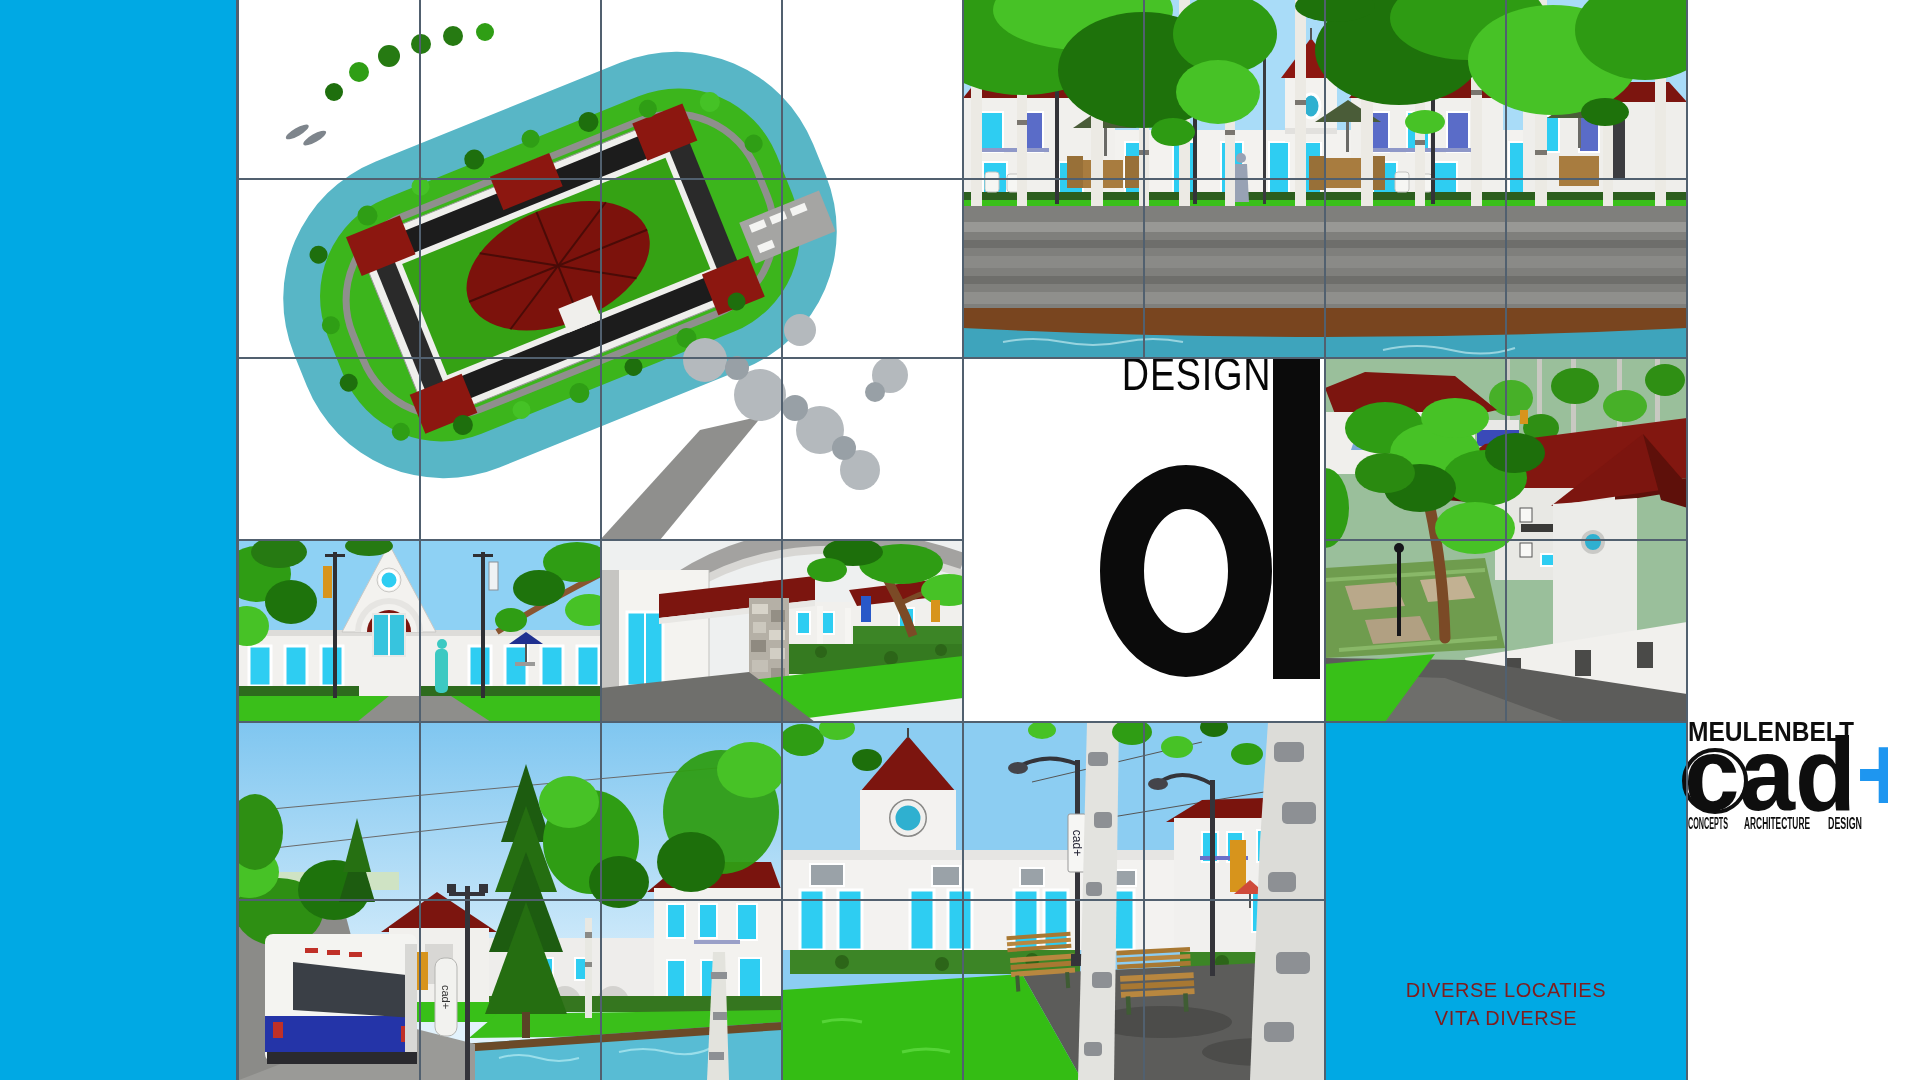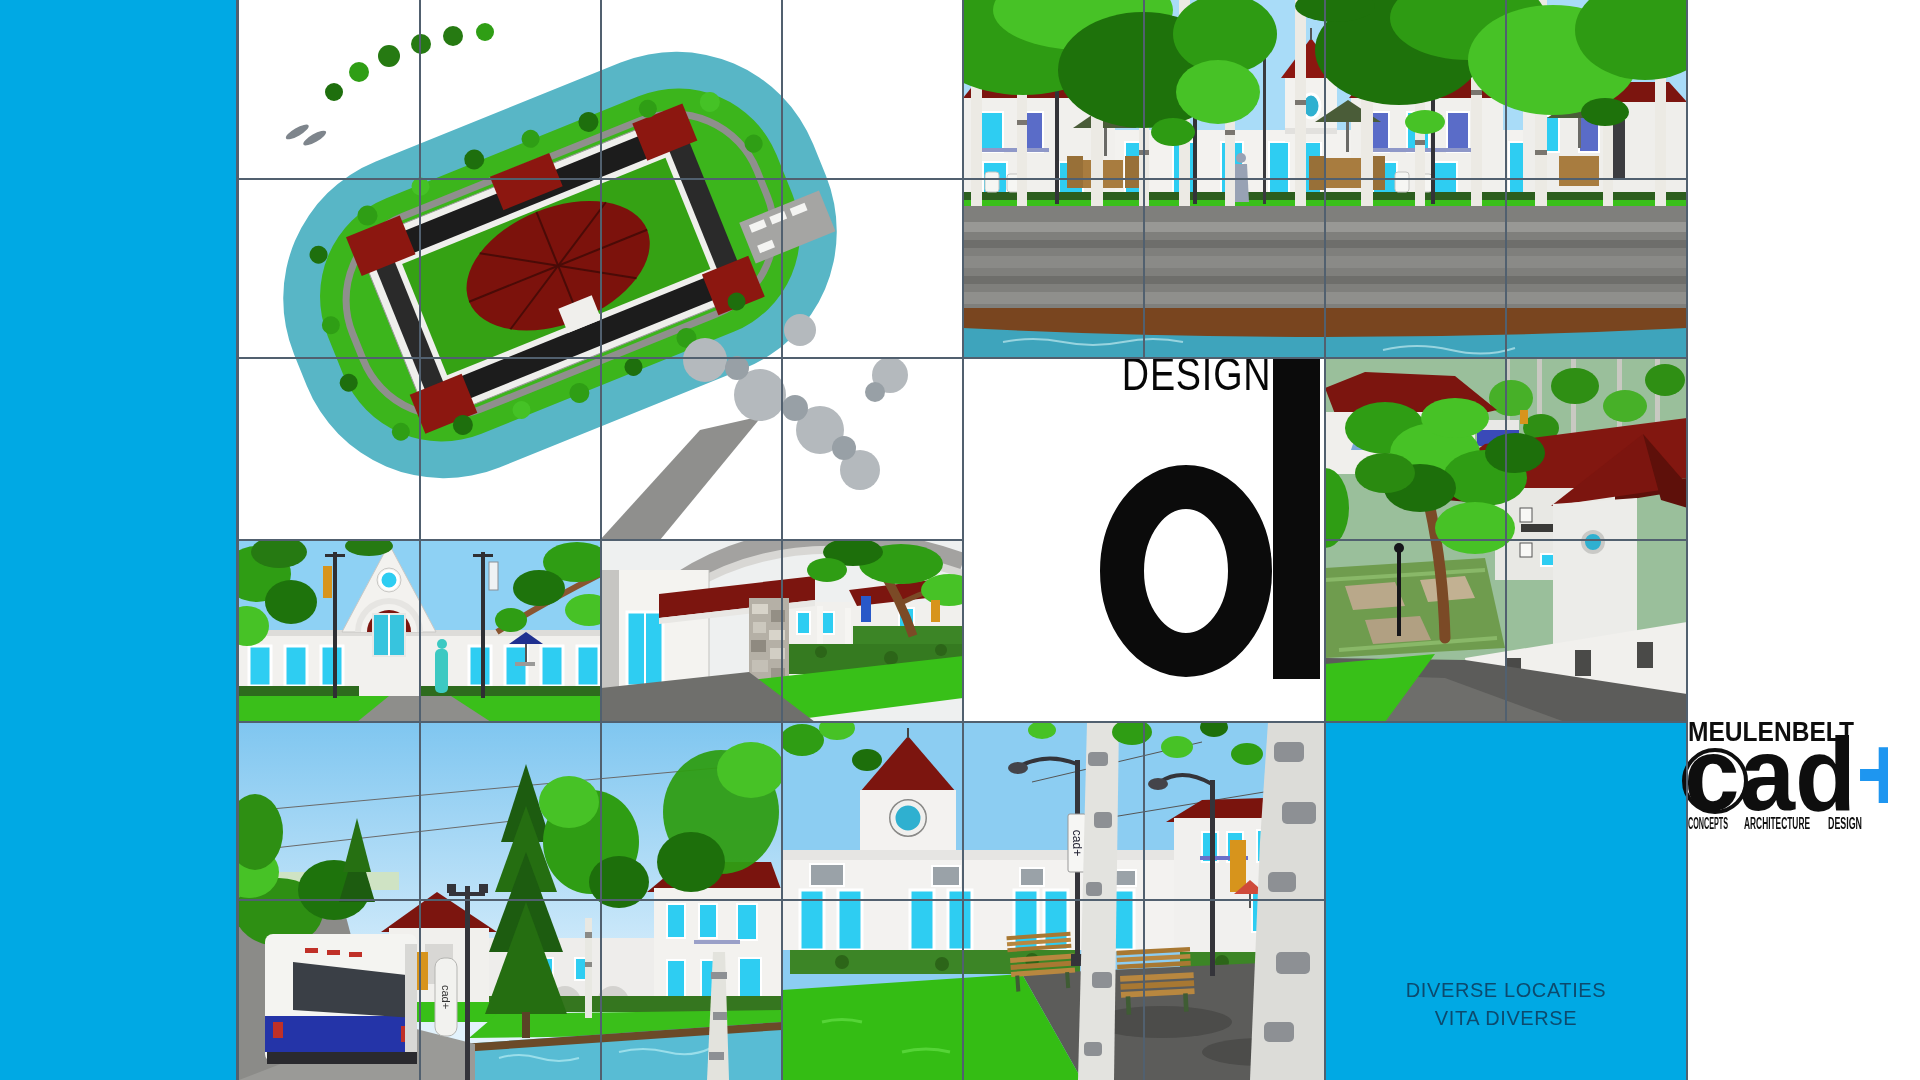--- a/index.html
+++ b/index.html
@@ -7,21 +7,21 @@
           font-family:"Liberation Sans", sans-serif;}
   .img{position:absolute;overflow:hidden;background:#ffffff;}
   .img svg{display:block;width:100%;height:100%;}
   .gl{position:absolute;background:#51606f;z-index:40;}
   #left-bar{position:absolute;left:0;top:0;width:236px;height:1080px;background:#00a9e4;z-index:5;}
   #design-panel{position:absolute;left:963px;top:358px;width:362px;height:364px;background:#ffffff;z-index:10;}
   #design-heading{position:absolute;right:54px;top:-7px;font-size:46px;line-height:46px;
                   letter-spacing:1px;color:#060606;transform:scaleX(0.82);transform-origin:right top;
                   white-space:nowrap;}
   #location-block{position:absolute;left:1325px;top:722px;width:362px;height:358px;background:#00a9e4;z-index:6;}
-  #location-text{position:absolute;left:0;top:254px;width:100%;text-align:center;color:#0c4a6e;
+  #location-text{position:absolute;left:0;top:254px;width:100%;text-align:center;color:#7f1d1d;
                  font-size:20px;line-height:28px;letter-spacing:0.6px;}
   #logo{position:absolute;left:1682px;top:714px;width:244px;height:124px;z-index:12;}
   svg text{font-family:"Liberation Sans", sans-serif;}
 </style>
 </head>
 <body>
 
 <div id="canvas">
 
   <div id="left-bar"></div>

